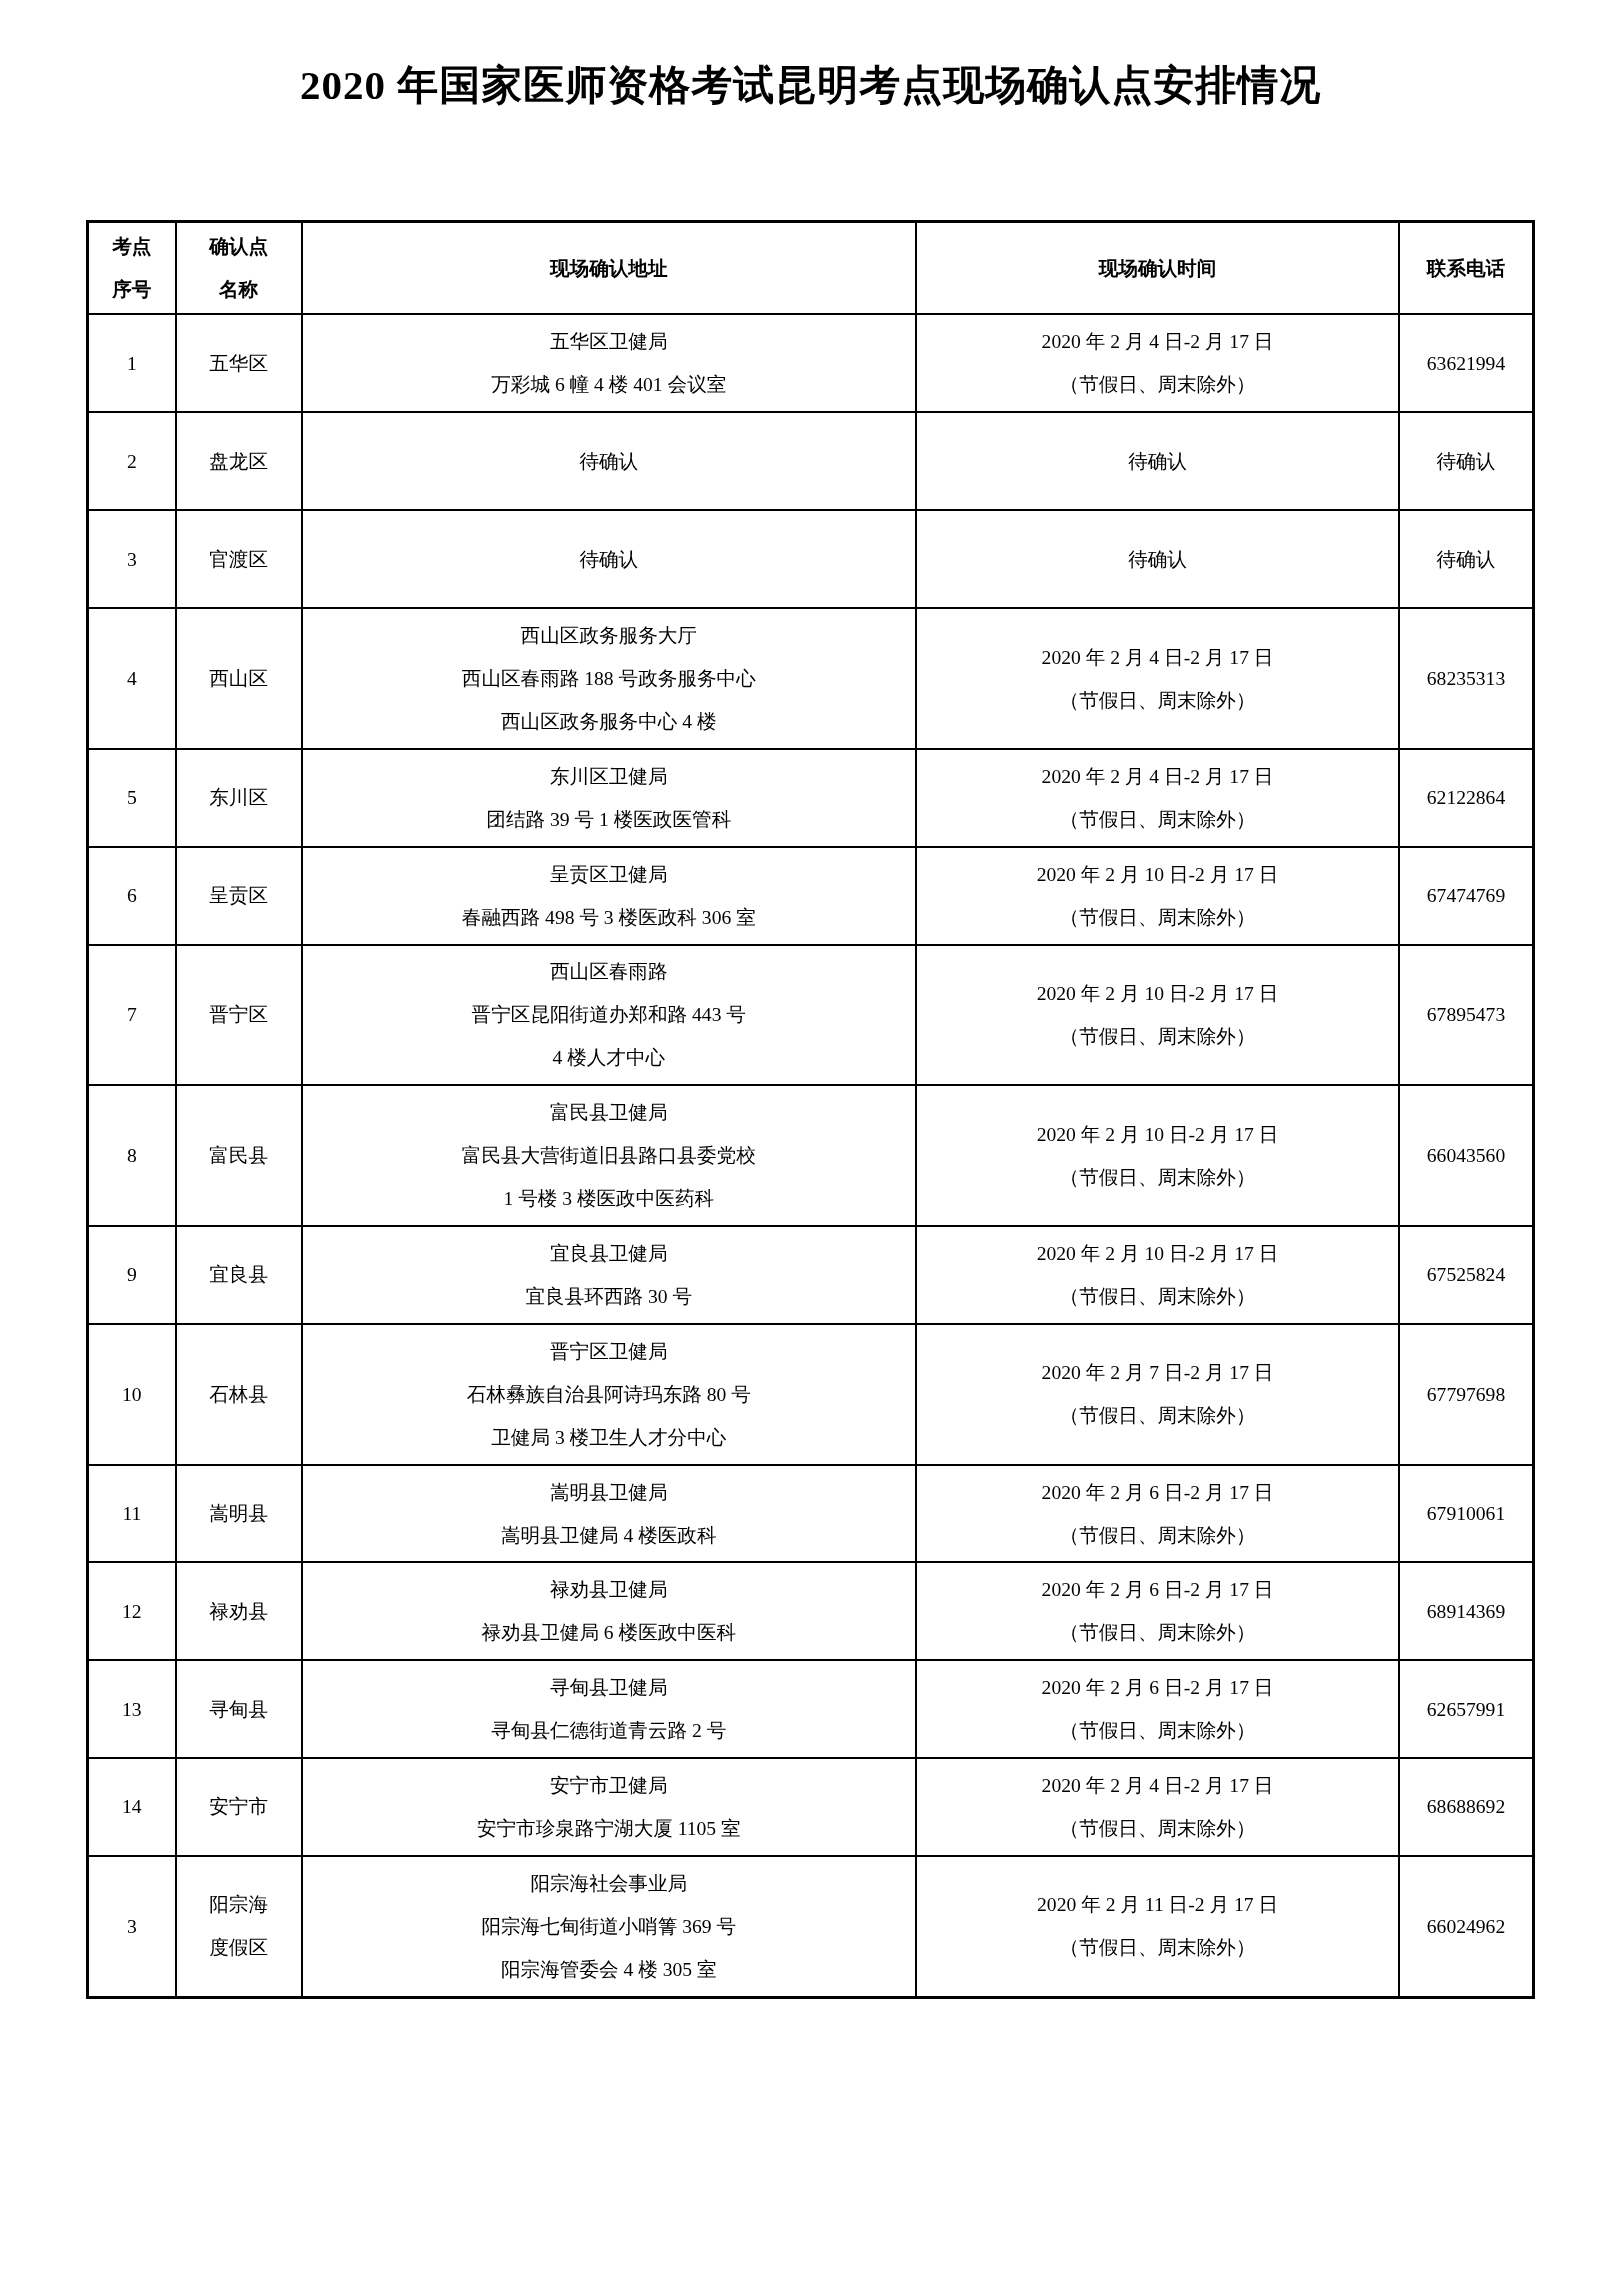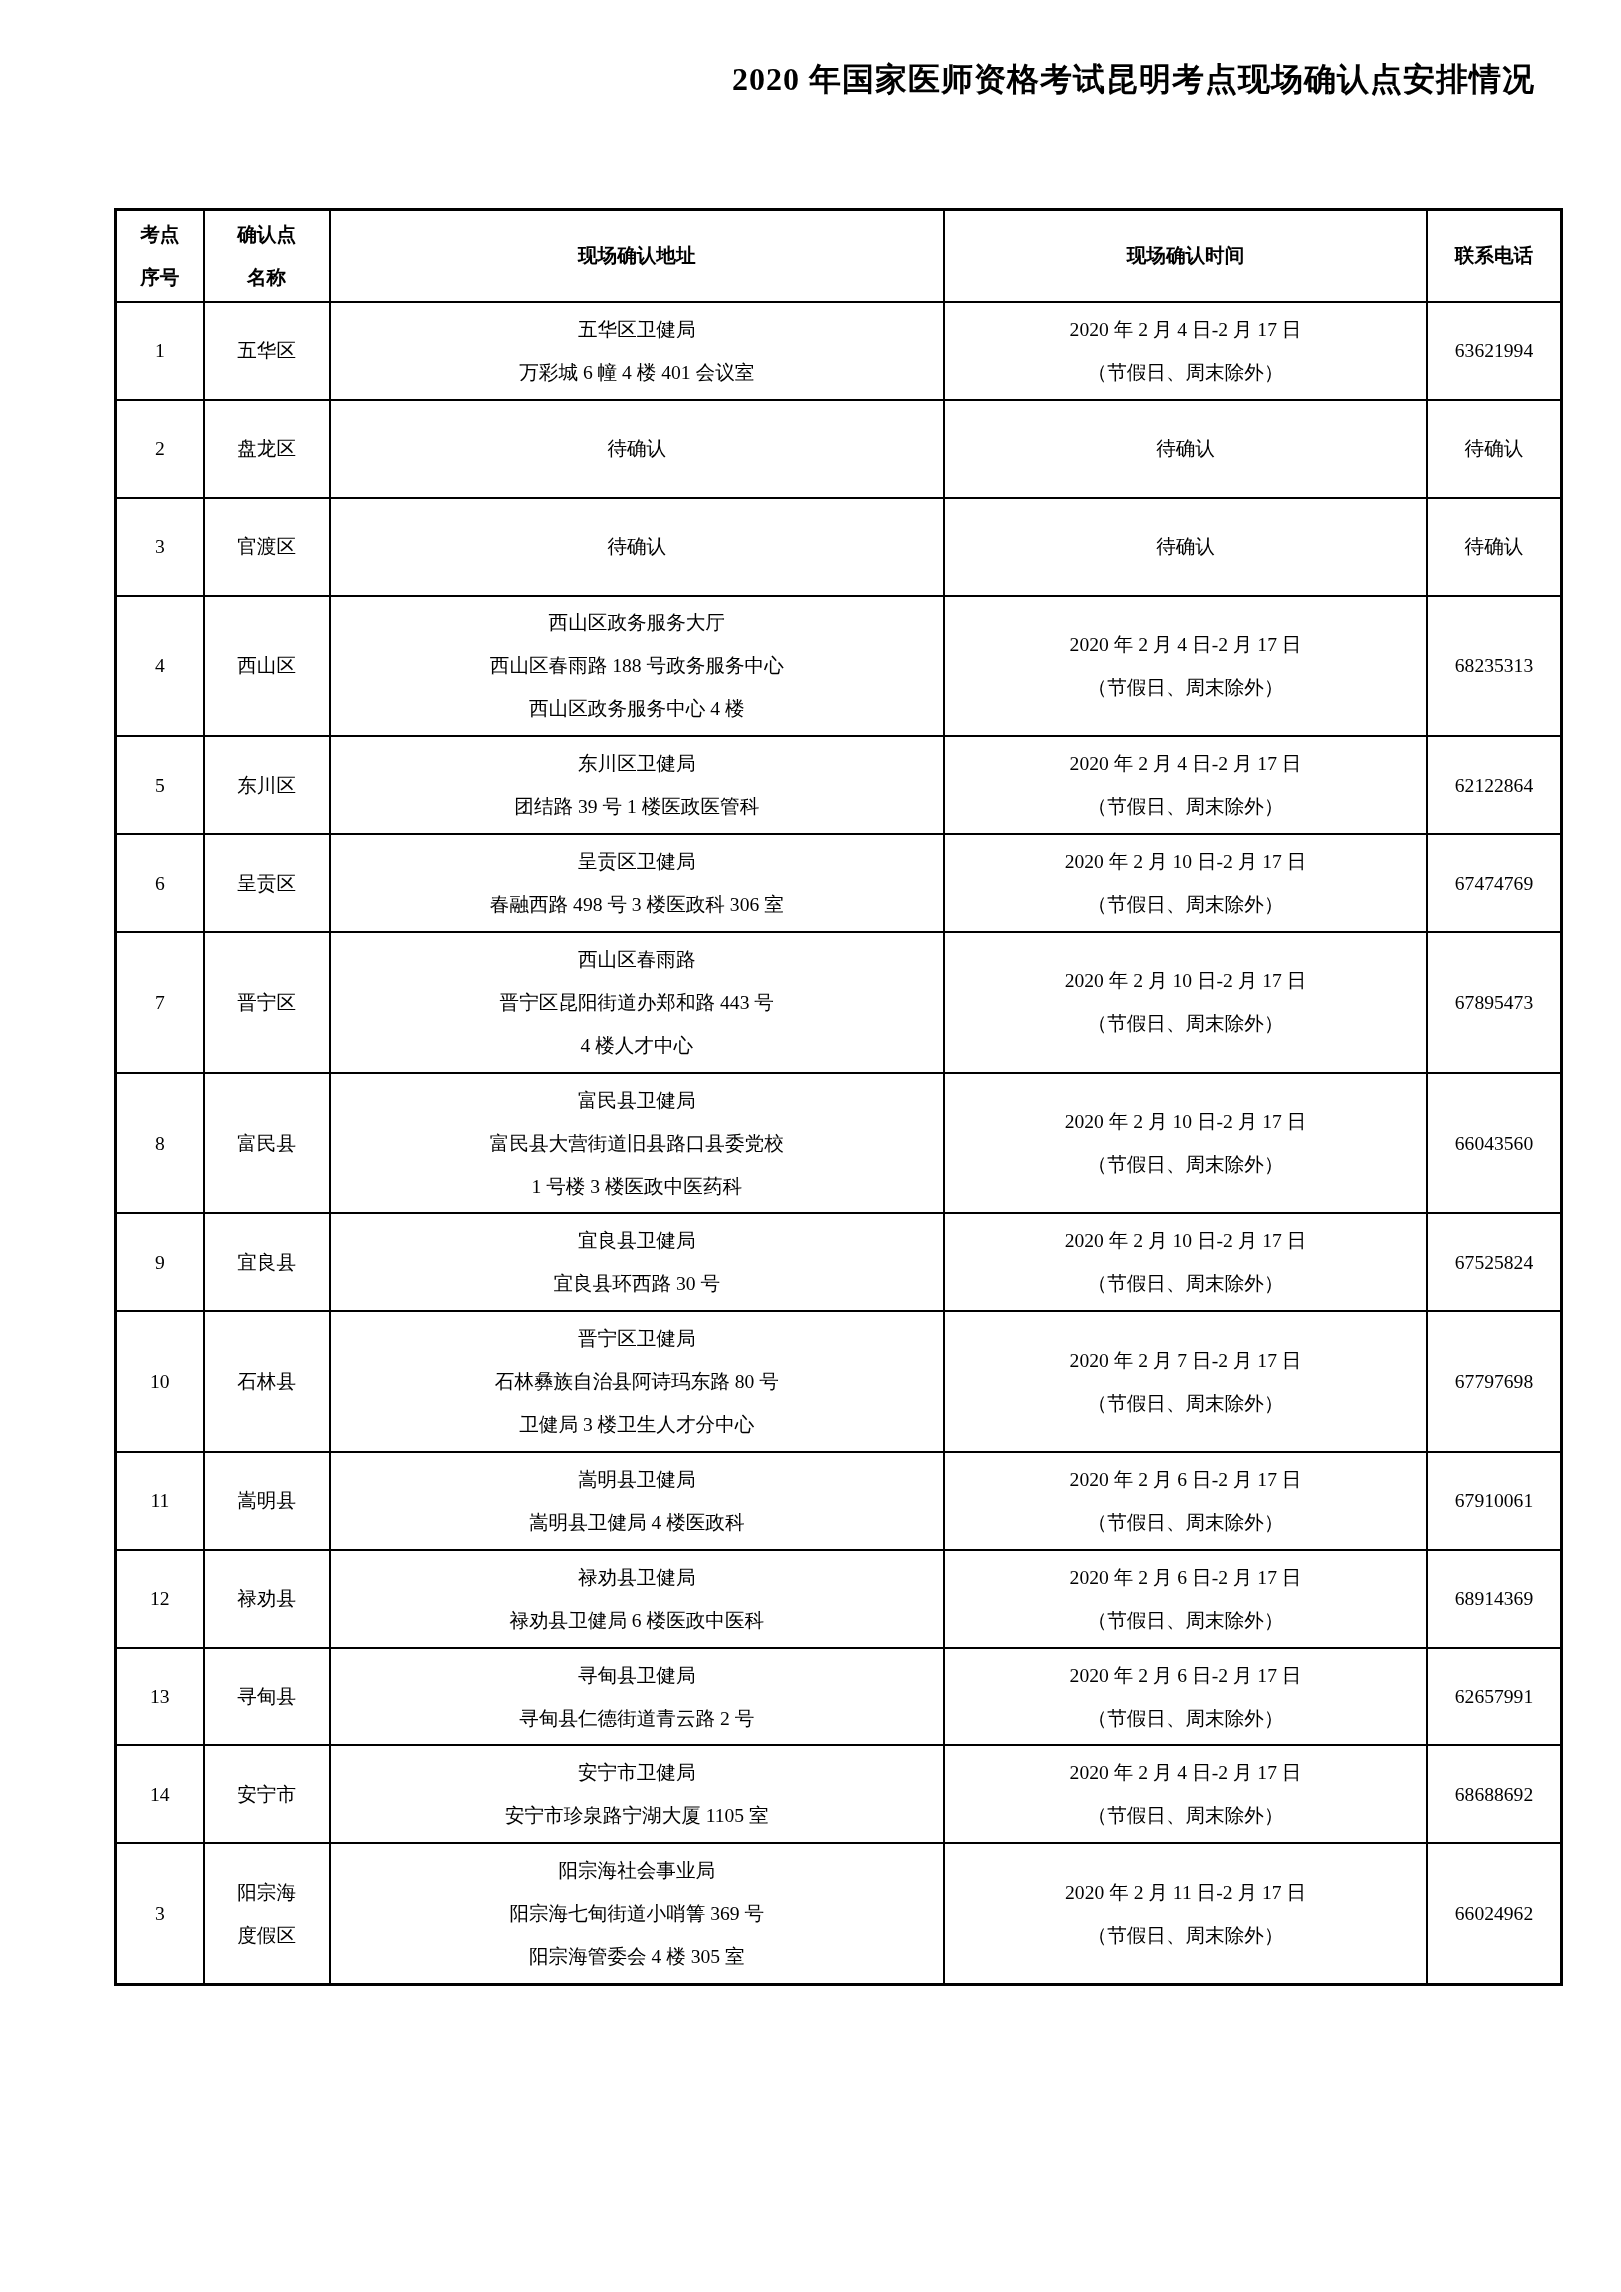--- a/index.html
+++ b/index.html
@@ -10,41 +10,40 @@
     font-family: "Liberation Serif", "DejaVu Serif", serif;
     color: #000000;
     position: relative;
   }
   .page {
     width: 100%;
     height: 100%;
     padding: 57px 86px 39px 86px;
   }
   .doc-title {
-    text-align: right;
-    font-size: 32px;
+    text-align: center;
+    font-size: 41px;
     font-weight: bold;
     letter-spacing: 1px;
     line-height: 1.4;
     margin-bottom: 33px;
   }
   .intro {
     font-size: 20.6px;
     line-height: 2.25;
     text-indent: 2em;
     text-align: justify;
     letter-spacing: 0.5px;
   }
   table.confirm-table {
     margin-top: 106px;
     width: 100%;
     border-collapse: collapse;
     table-layout: fixed;
     border: 3.9px solid #000000;
-    margin-left: 28px;
   }
   .confirm-table th,
   .confirm-table td {
     border-left: 2px solid #000000;
     border-right: 2px solid #000000;
     border-top: 2.9px solid #000000;
     border-bottom: 2.9px solid #000000;
     text-align: center;
     vertical-align: middle;
     font-size: 19.6px;

